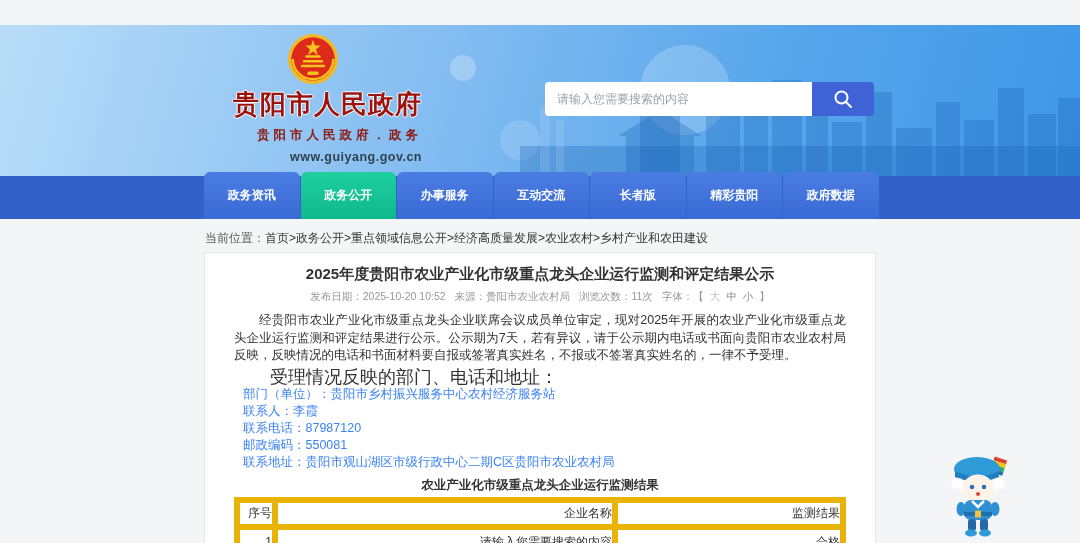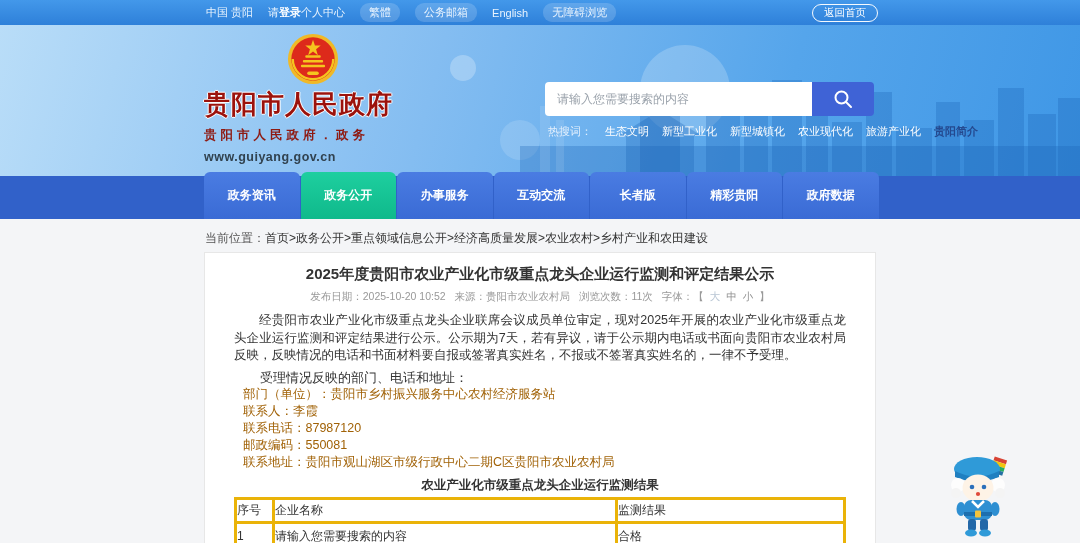--- a/index.html
+++ b/index.html
@@ -16,21 +16,21 @@
   .pill{background:rgba(255,255,255,.17);border-radius:9px;padding:2px 9px;}
   .home-btn{position:absolute;right:202px;top:4px;border:1px solid rgba(255,255,255,.95);
             border-radius:9px;padding:1px 11px;font-size:10.5px;color:#fff;cursor:pointer;}
 
   
   .header{position:absolute;top:25px;left:0;width:100%;height:151px;overflow:hidden;
           background:linear-gradient(105deg,#b9ddf8 0%,#84bdf1 40%,#55a5eb 72%,#3f97e6 100%);}
   .bokeh{position:absolute;border-radius:50%;background:rgba(255,255,255,.20);}
   .city{position:absolute;bottom:0;right:0;}
 
-  .logo{position:absolute;left:204px;top:8px;width:218px;text-align:left;cursor:pointer;}
+  .logo{position:absolute;left:204px;top:8px;width:218px;text-align:right;cursor:pointer;}
   .emblem{width:52px;height:52px;display:block;margin:0 auto;}
   .site-title{margin-top:2px;font-size:26px;font-weight:900;color:#9c120c;letter-spacing:1px;
               text-shadow:0 1px 0 rgba(255,255,255,.9),0 -1px 0 rgba(255,255,255,.9),
                           1px 0 0 rgba(255,255,255,.9),-1px 0 0 rgba(255,255,255,.9);}
   .site-sub{margin-top:5px;font-size:12.5px;font-weight:700;color:#8e1a12;letter-spacing:4px;}
   .site-url{margin-top:6px;font-size:12.5px;font-weight:700;color:#31424f;letter-spacing:.5px;}
 
   .search{position:absolute;left:545px;top:57px;display:flex;}
   .search input{width:243px;height:34px;border:none;border-radius:4px 0 0 4px;padding:0 12px;
                 font-size:12px;color:#333;outline:none;font-family:"Liberation Sans",sans-serif;}
@@ -59,49 +59,38 @@
   
   .card{position:absolute;left:204px;top:252px;width:672px;height:291px;background:#fff;
         border:1px solid #e7e7e7;border-bottom:none;box-sizing:border-box;
         padding:0 29px;overflow:hidden;}
   .article-title{margin-top:12px;text-align:center;font-size:15px;font-weight:700;color:#333;}
   .meta{margin-top:6px;text-align:center;font-size:10.5px;color:#999;}
   .meta span{margin:0 3px;}
   .font-large{color:#b9c6d4;cursor:pointer;margin:0 2px;}
   .font-mid{color:#8f8f8f;cursor:pointer;margin:0 2px;}
   .para{margin:8px 0 0;font-size:12.5px;color:#333;line-height:17.5px;text-indent:2em;text-align:justify;}
-  .para2{margin:4px 0 0;font-size:13px;color:#333;line-height:17.5px;text-indent:2em;}
+  .para2{margin:4px 0 0;font-size:18px;color:#333;line-height:17.5px;text-indent:2em;}
   .contact{margin:0;padding:0;}
-  .contact p{margin:0;padding-left:9px;font-size:12.5px;color:#a16207;line-height:17px;}
+  .contact p{margin:0;padding-left:9px;font-size:12.5px;color:#3b82f6;line-height:17px;}
   .tbl-caption{margin-top:6px;text-align:center;font-size:12.5px;font-weight:700;color:#333;}
   table.result{width:100%;border-collapse:collapse;margin-top:3px;table-layout:fixed;}
-  table.result th,table.result td{border:3px solid #eab308;text-align:left;font-size:12px;
+  table.result th,table.result td{border:6px solid #eab308;text-align:right;font-size:12px;
            color:#333;font-weight:400;padding:0;}
   table.result th{height:21px;}
   table.result td{height:24px;}
   .col-no{width:38px;} .col-result{width:228px;}
 
   .mascot{position:absolute;left:944px;top:452px;cursor:pointer;}
 </style>
 </head>
 <body>
 
 <div class="canvas">
 
-  <div class="topbar">
-    <div class="topbar-inner">
-      <span class="tb-link">中国 贵阳</span>
-      <span class="tb-link"><span>请</span><span class="tb-bold">登录</span><span>个人中心</span></span>
-      <span class="tb-link pill">繁體</span>
-      <span class="tb-link pill">公务邮箱</span>
-      <span class="tb-link">English</span>
-      <span class="tb-link pill">无障碍浏览</span>
-    </div>
-    <span class="home-btn">返回首页</span>
-  </div>
 
   <div class="header">
     <div class="bokeh" style="width:90px;height:90px;left:640px;top:20px;"></div>
     <div class="bokeh" style="width:40px;height:40px;left:500px;top:95px;background:rgba(255,255,255,.14);"></div>
     <div class="bokeh" style="width:26px;height:26px;left:450px;top:30px;background:rgba(255,255,255,.25);"></div>
 
     <svg class="city" width="560" height="118" viewBox="0 0 560 118">
       <g fill="rgba(28,98,182,0.30)">
         <polygon points="120,118 120,58 112,58 140,30 138,26 142,26 140,30 168,58 160,58 160,118"></polygon>
         <polygon points="106,118 106,78 98,78 140,52 182,78 174,78 174,118"></polygon>
@@ -144,29 +133,20 @@
     <div class="search">
       <input type="text" placeholder="请输入您需要搜索的内容" style="">
       <div class="search-btn">
         <svg width="22" height="22" viewBox="0 0 22 22">
           <circle cx="9.5" cy="9.5" r="6" fill="none" stroke="#fff" stroke-width="2"></circle>
           <line x1="14" y1="14" x2="19" y2="19" stroke="#fff" stroke-width="2" stroke-linecap="round"></line>
         </svg>
       </div>
     </div>
 
-    <div class="hotwords">
-      <span class="hot-label">热搜词：</span>
-      <span class="hw">生态文明</span>
-      <span class="hw">新型工业化</span>
-      <span class="hw">新型城镇化</span>
-      <span class="hw">农业现代化</span>
-      <span class="hw">旅游产业化</span>
-      <span class="hot-last">贵阳简介</span>
-    </div>
   </div>
 
   <div class="nav">
     <div class="nav-inner">
       <div class="nav-tab">政务资讯</div>
       <div class="nav-tab active">政务公开</div>
       <div class="nav-tab">办事服务</div>
       <div class="nav-tab">互动交流</div>
       <div class="nav-tab">长者版</div>
       <div class="nav-tab">精彩贵阳</div>

